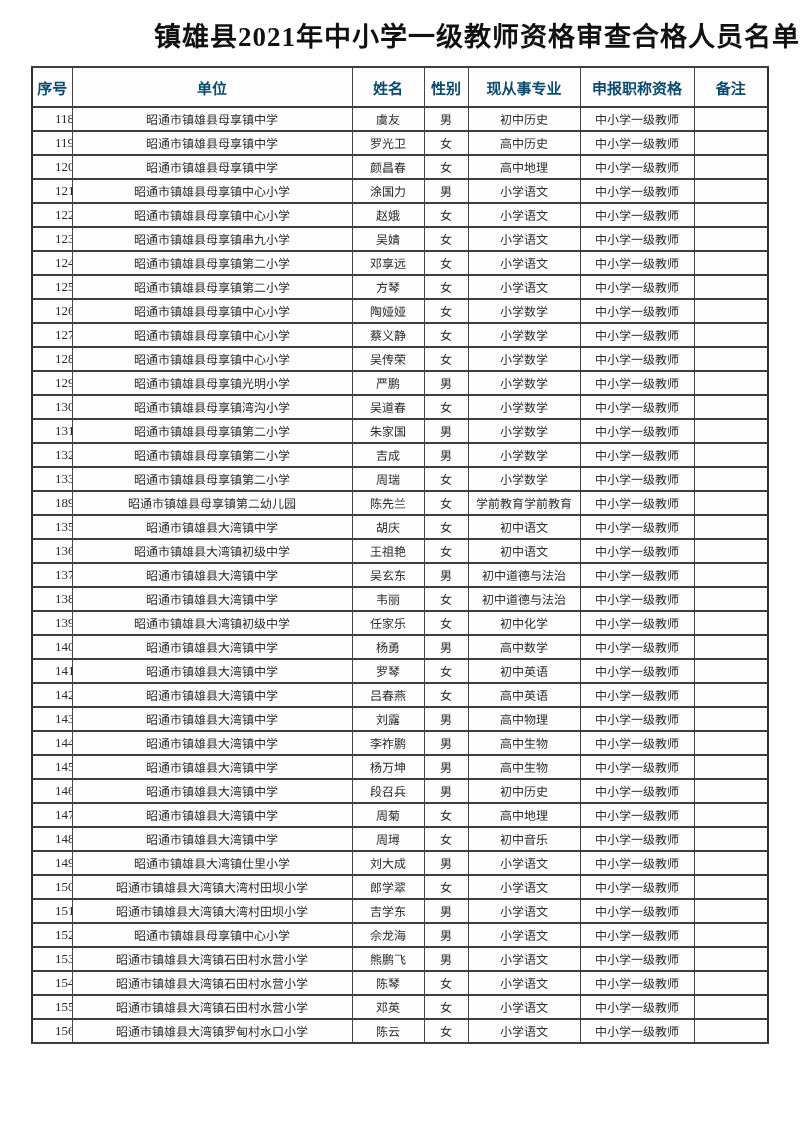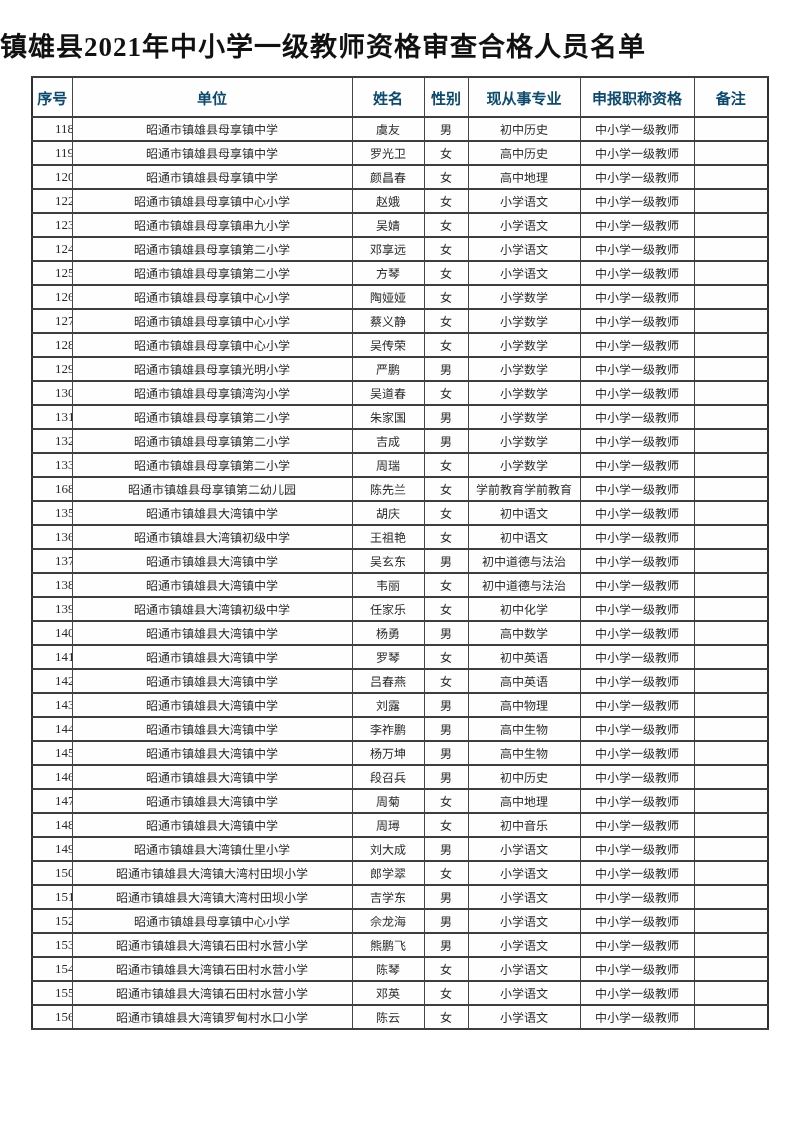--- a/index.html
+++ b/index.html
@@ -12,25 +12,25 @@
     font-family: "Liberation Serif", "DejaVu Serif", serif;
     color: #1c1c1c;
   }
   .page {
     width: 800px;
     height: 1132px;
     box-sizing: border-box;
     padding-top: 13px;
   }
   .page-title {
-    text-align: left;
+    text-align: right;
     font-size: 27px;
     font-weight: 700;
     letter-spacing: 1px;
-    margin: 12px 0 12px 0;
+    margin: 2px 0 12px 0;
     color: #111111;
   }
   table.roster {
     width: 736px;
     margin: 0 auto;
     border-collapse: collapse;
     table-layout: fixed;
     border: 2px solid #2e2e2e;
   }
   .roster th, .roster td {
@@ -119,20 +119,29 @@
         <tr>
           <td class="col-no">120</td>
           <td class="col-unit">昭通市镇雄县母享镇中学</td>
           <td class="col-name">颜昌春</td>
           <td class="col-gender">女</td>
           <td class="col-major">高中地理</td>
           <td class="col-title">中小学一级教师</td>
           <td class="col-remark"></td>
         </tr>
         <tr>
+          <td class="col-no">121</td>
+          <td class="col-unit">昭通市镇雄县母享镇中心小学</td>
+          <td class="col-name">涂国力</td>
+          <td class="col-gender">男</td>
+          <td class="col-major">小学语文</td>
+          <td class="col-title">中小学一级教师</td>
+          <td class="col-remark"></td>
+        </tr>
+        <tr>
           <td class="col-no">122</td>
           <td class="col-unit">昭通市镇雄县母享镇中心小学</td>
           <td class="col-name">赵娥</td>
           <td class="col-gender">女</td>
           <td class="col-major">小学语文</td>
           <td class="col-title">中小学一级教师</td>
           <td class="col-remark"></td>
         </tr>
         <tr>
           <td class="col-no">123</td>
@@ -227,21 +236,21 @@
         <tr>
           <td class="col-no">133</td>
           <td class="col-unit">昭通市镇雄县母享镇第二小学</td>
           <td class="col-name">周瑞</td>
           <td class="col-gender">女</td>
           <td class="col-major">小学数学</td>
           <td class="col-title">中小学一级教师</td>
           <td class="col-remark"></td>
         </tr>
         <tr>
-          <td class="col-no">168</td>
+          <td class="col-no">189</td>
           <td class="col-unit">昭通市镇雄县母享镇第二幼儿园</td>
           <td class="col-name">陈先兰</td>
           <td class="col-gender">女</td>
           <td class="col-major">学前教育学前教育</td>
           <td class="col-title">中小学一级教师</td>
           <td class="col-remark"></td>
         </tr>
         <tr>
           <td class="col-no">135</td>
           <td class="col-unit">昭通市镇雄县大湾镇中学</td>

